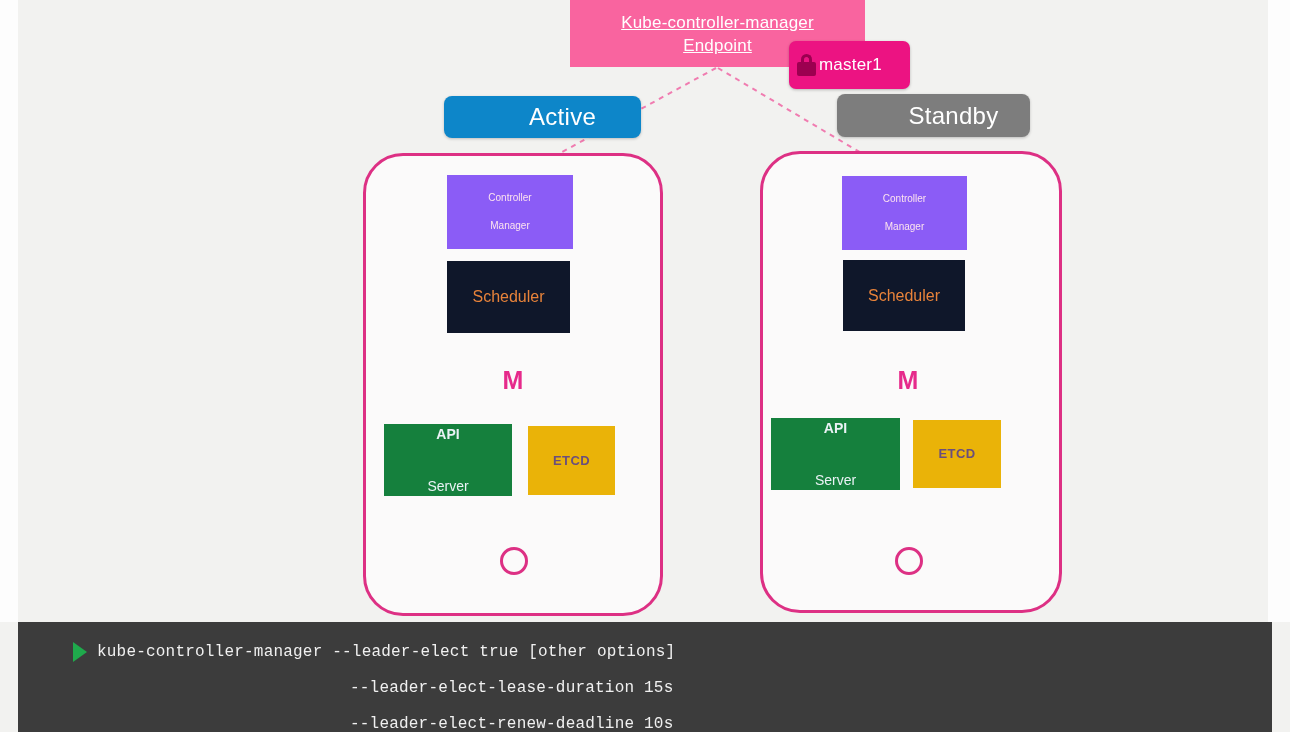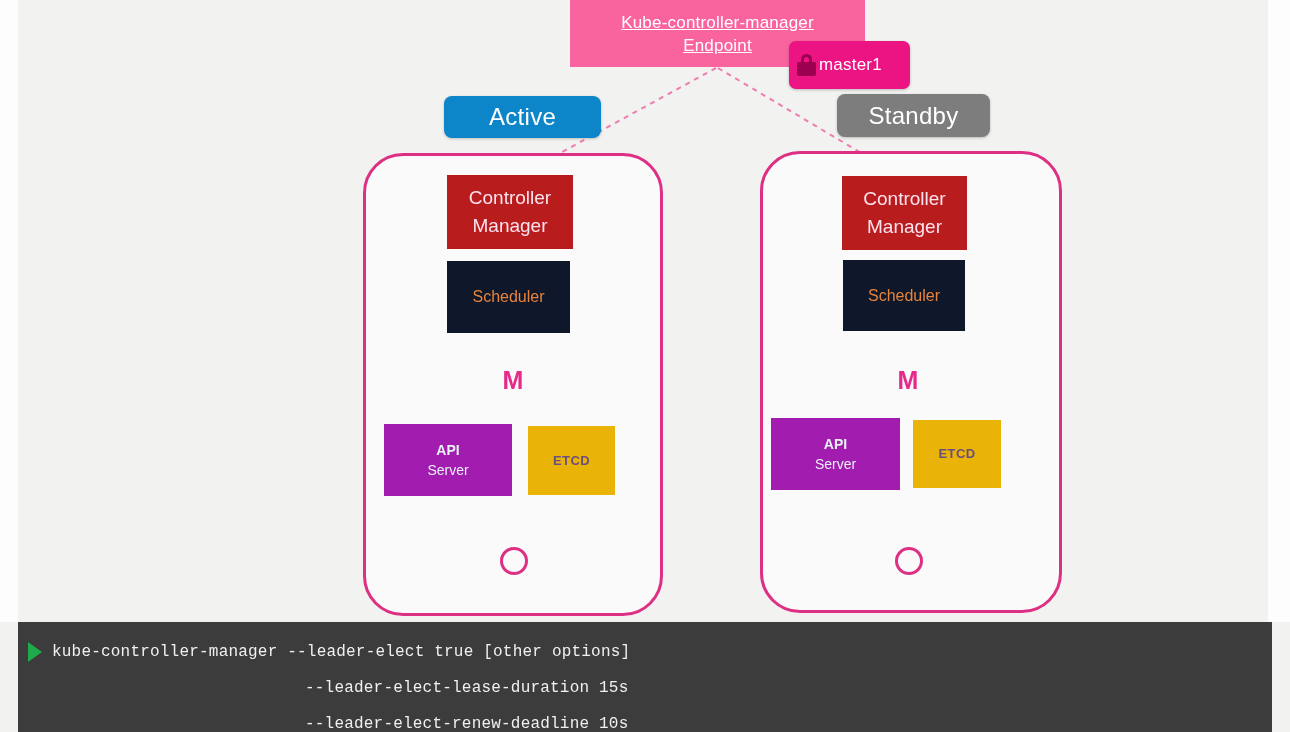--- a/index.html
+++ b/index.html
@@ -101,20 +101,21 @@
   .pill {
     position: absolute;
     border-radius: 8px;
     display: flex;
     align-items: center;
     justify-content: center;
     color: #ffffff;
     font-size: 24px;
     letter-spacing: .3px;
     box-shadow: 0 1px 3px rgba(0,0,0,.22);
+    padding-left: 40px;
   }
   .pill-active {
     left: 444px; top: 96px;
     width: 157px; height: 42px;
     background: #0d86c9;
   }
   .pill-standby {
     left: 837px; top: 94px;
     width: 153px; height: 43px;
     background: #7d7d7d;
@@ -133,34 +134,35 @@
   .box {
     position: absolute;
     display: flex;
     flex-direction: column;
     align-items: center;
     justify-content: center;
     text-align: center;
     line-height: 20px;
   }
   .box-cm {
-    background: #b91c1c;
+    background: #8b5cf6;
     color: #fde3ef;
-    font-size: 19px;
+    font-size: 10px;
     gap: 8px;
   }
   .box-sched {
     background: #0f172a;
     color: #e8833a;
     font-size: 16px;
   }
   .box-api {
-    background: #a21caf;
+    background: #15803d;
     color: #e9f2f5;
     font-size: 14px;
+    justify-content: space-between;
   }
   .box-api .api-top { font-weight: bold; font-size: 14px; }
   .box-etcd {
     background: #eab308;
     color: #6b4f7c;
     font-size: 13px;
     font-weight: bold;
     letter-spacing: .4px;
   }
 
@@ -215,20 +217,21 @@
     padding: 12px 0 0 0;
   }
   .term-line {
     display: flex;
     align-items: center;
     height: 36px;
     font-family: "Liberation Mono", "DejaVu Sans Mono", monospace;
     font-size: 16px;
     color: #f0f0f0;
     letter-spacing: .2px;
+    margin-left: 45px;
   }
   .term-caret {
     width: 34px;
     flex: 0 0 34px;
     display: flex;
     justify-content: center;
     align-items: center;
   }
   .caret-tri {
     width: 0; height: 0;

